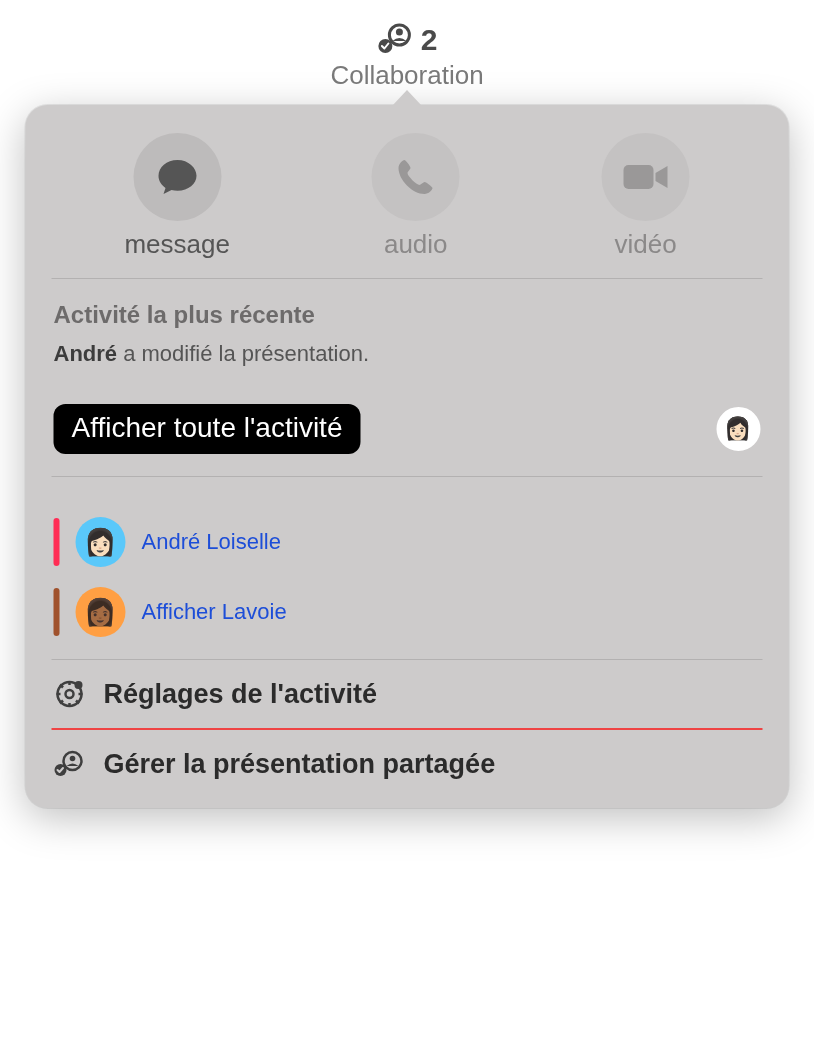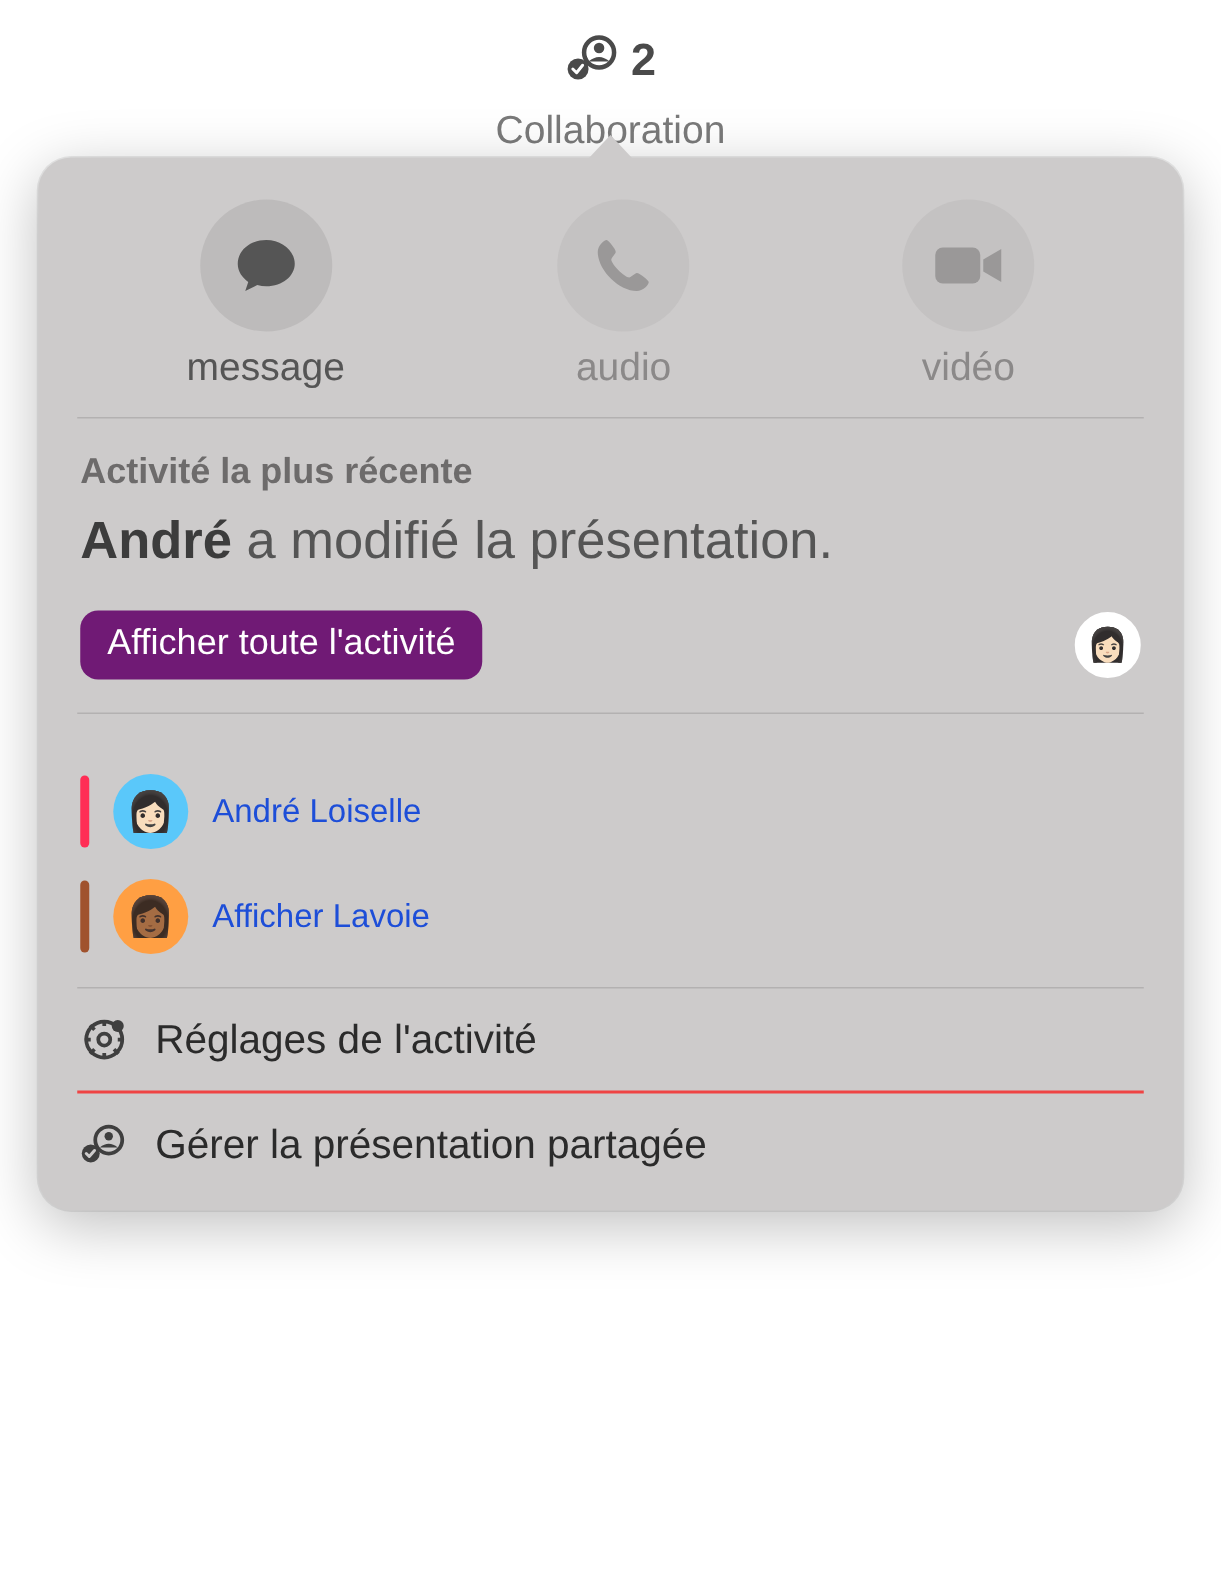--- a/index.html
+++ b/index.html
@@ -25,21 +25,21 @@
       color: #4a4a4a;
     }
     .toolbar-trigger .count {
       font-size: 30px;
       font-weight: 600;
       color: #4a4a4a;
     }
     .toolbar-trigger .label {
       font-size: 26px;
       color: #7a7a7a;
-      margin-top: 12px;
+      margin-top: 2px;
     }
     .popover-wrap {
       position: absolute;
       top: 90px;
       left: 50%;
       transform: translateX(-50%);
     }
     .popover-arrow {
       width: 30px;
       height: 16px;
@@ -95,41 +95,41 @@
     .section {
       padding: 22px 28px;
     }
     .section-title {
       font-size: 24px;
       font-weight: 700;
       color: #6d6b6b;
       margin-bottom: 12px;
     }
     .activity-line {
-      font-size: 35px;
+      font-size: 22px;
       color: #555;
-      margin-bottom: 26px;
+      margin-bottom: 37px;
     }
     .activity-line .actor {
       font-weight: 700;
       color: #3c3c3c;
     }
     .activity-row {
       display: flex;
       align-items: center;
       justify-content: space-between;
       gap: 16px;
     }
     .pill-btn {
-      background: #701a75;
+      background: #000000;
       color: #fff;
       border: none;
       border-radius: 12px;
       padding: 8px 18px 10px 18px;
-      font-size: 24px;
+      font-size: 28px;
       font-weight: 500;
       cursor: pointer;
     }
     .avatar-sm {
       width: 44px;
       height: 44px;
       border-radius: 50%;
       border: 2px solid #fff;
       display: flex;
       align-items: center;
@@ -162,20 +162,21 @@
       justify-content: center;
       font-size: 26px;
       flex-shrink: 0;
     }
     .participant-name {
       font-size: 22px;
       color: #1d4ed8;
     }
     .footer-list {
       padding: 0 26px;
+      font-weight: bold;
     }
     .footer-item {
       display: flex;
       align-items: center;
       gap: 18px;
       padding: 18px 2px;
       border-top: 2px solid #ef4444;
       cursor: pointer;
     }
     .footer-item:first-child { border-top: 1px solid #b3b1b1; }

